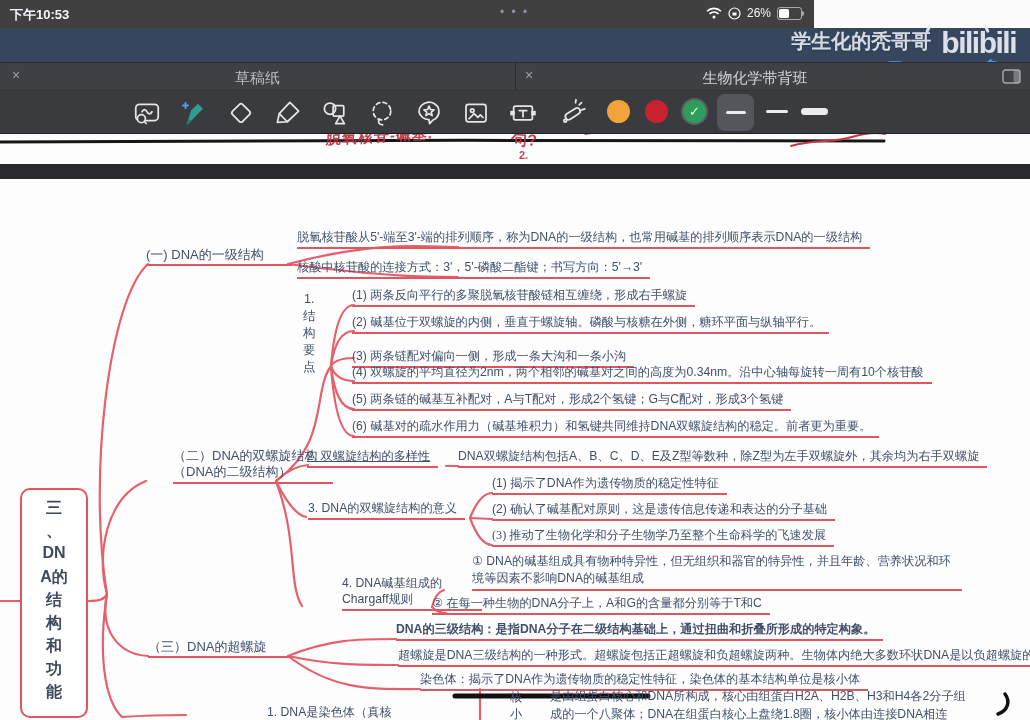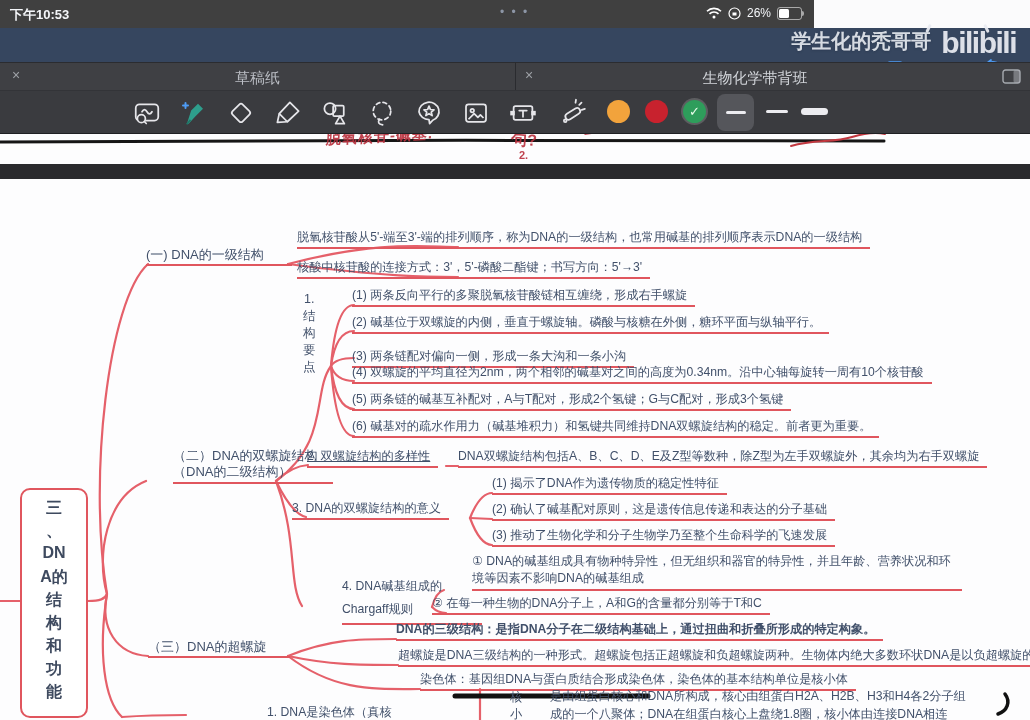--- a/index.html
+++ b/index.html
@@ -127,32 +127,32 @@
 <div class="mt ul" style="left:352px;top:288px;">(1) 两条反向平行的多聚脱氧核苷酸链相互缠绕，形成右手螺旋</div>
 <div class="mt ul" style="left:352px;top:315px;">(2) 碱基位于双螺旋的内侧，垂直于螺旋轴。磷酸与核糖在外侧，糖环平面与纵轴平行。</div>
 <div class="mt ul" style="left:352px;top:342px;margin-top:7px;">(3) 两条链配对偏向一侧，形成一条大沟和一条小沟</div>
 <div class="mt ul" style="left:352px;top:365px;">(4) 双螺旋的平均直径为2nm，两个相邻的碱基对之间的高度为0.34nm。沿中心轴每旋转一周有10个核苷酸</div>
 <div class="mt ul" style="left:352px;top:392px;">(5) 两条链的碱基互补配对，A与T配对，形成2个氢键；G与C配对，形成3个氢键</div>
 <div class="mt ul" style="left:352px;top:419px;">(6) 碱基对的疏水作用力（碱基堆积力）和氢键共同维持DNA双螺旋结构的稳定。前者更为重要。</div>
 
 <div class="mt ttl ul wrap" style="left:133px;top:448px;width:152px;line-height:16px;">（二）DNA的双螺旋结构（DNA的二级结构）</div>
 <div class="mt ul" style="left:307px;top:449px;text-decoration:underline;">2. 双螺旋结构的多样性</div>
 <div class="mt ul" style="left:458px;top:449px;">DNA双螺旋结构包括A、B、C、D、E及Z型等数种，除Z型为左手双螺旋外，其余均为右手双螺旋</div>
-<div class="mt ul" style="left:292px;top:501px;">3. DNA的双螺旋结构的意义</div>
+<div class="mt ul" style="left:308px;top:501px;">3. DNA的双螺旋结构的意义</div>
 <div class="mt ul" style="left:492px;top:476px;">(1) 揭示了DNA作为遗传物质的稳定性特征</div>
 <div class="mt ul" style="left:492px;top:502px;">(2) 确认了碱基配对原则，这是遗传信息传递和表达的分子基础</div>
-<div class="mt ul" style="left:492px;top:528px;">(3) 推动了生物化学和分子生物学乃至整个生命科学的飞速发展</div>
-<div class="mt ul wrap" style="left:302px;top:575px;width:132px;line-height:23px;">4. DNA碱基组成的Chargaff规则</div>
+<div class="mt ul" style="left:492px;top:528px;font-family:Liberation Serif, serif;">(3) 推动了生物化学和分子生物学乃至整个生命科学的飞速发展</div>
+<div class="mt ul wrap" style="left:302px;top:575px;width:132px;line-height:16px;">4. DNA碱基组成的Chargaff规则</div>
 <div class="mt ul wrap" style="left:432px;top:553px;width:482px;line-height:17px;">① DNA的碱基组成具有物种特异性，但无组织和器官的特异性，并且年龄、营养状况和环境等因素不影响DNA的碱基组成</div>
 <div class="mt ul" style="left:432px;top:596px;">② 在每一种生物的DNA分子上，A和G的含量都分别等于T和C</div>
 
 <div class="mt ttl ul" style="left:148px;top:639px;width:134px;">（三）DNA的超螺旋</div>
 <div class="mt ul" style="left:396px;top:622px;font-weight:bold;">DNA的三级结构：是指DNA分子在二级结构基础上，通过扭曲和折叠所形成的特定构象。</div>
 <div class="mt ul" style="left:398px;top:648px;">超螺旋是DNA三级结构的一种形式。超螺旋包括正超螺旋和负超螺旋两种。生物体内绝大多数环状DNA是以负超螺旋的形式存在</div>
-<div class="mt ul" style="left:420px;top:672px;">染色体：基因组DNA与蛋白质结合形成染色体，染色体的基本结构单位是核小体</div>
+<div class="mt ul" style="left:420px;top:672px;">染色体：揭示了DNA作为遗传物质的稳定性特征，染色体的基本结构单位是核小体</div>
 
 <div class="mt" style="left:510px;top:690px;">
   <span class="vchar">核</span>
   <span class="vchar">小</span>
 </div>
 <div class="mt" style="left:550px;top:689px;">是由组蛋白核心和DNA所构成，核心由组蛋白H2A、H2B、H3和H4各2分子组</div>
 <div class="mt" style="left:550px;top:707px;">成的一个八聚体；DNA在组蛋白核心上盘绕1.8圈，核小体由连接DNA相连</div>
 <div class="mt" style="left:267px;top:705px;">1. DNA是染色体（真核</div>
 
 <div class="abs statusbar">

